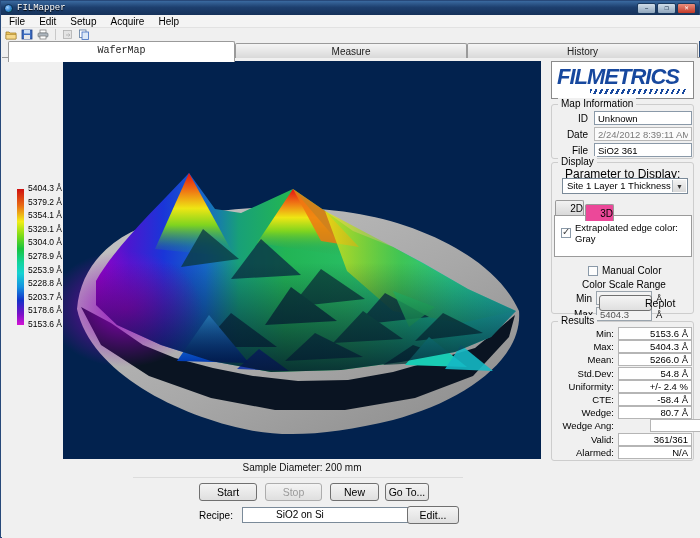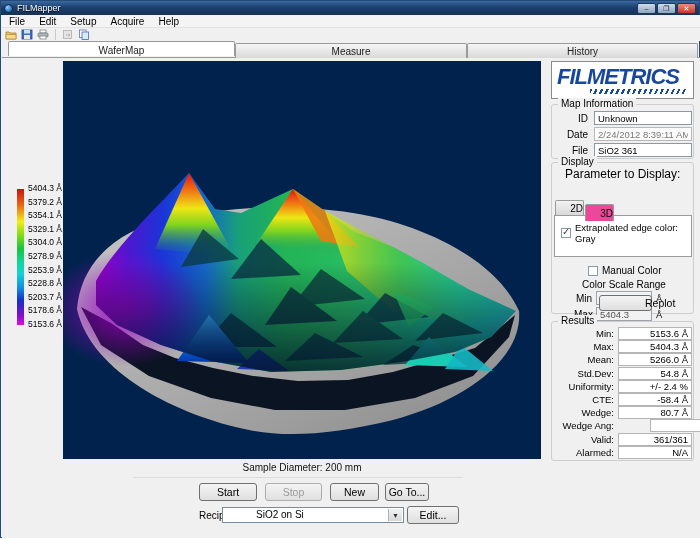--- a/index.html
+++ b/index.html
@@ -4,21 +4,21 @@
 <style>
   * { margin:0; padding:0; box-sizing:border-box; }
   html,body { width:700px; height:538px; }
   body { font-family:"Liberation Sans", sans-serif; font-size:11px; color:#000; background:#f0f0f0; position:relative; overflow:hidden; }
 
   .window { position:absolute; inset:0; border:1px solid #27497a; background:#f0f0f0; }
 
   
   .titlebar { position:absolute; left:0; top:0; width:100%; height:14px;
     background:linear-gradient(to bottom,#3a6aa0 0%,#1d3f6e 45%,#16325a 100%);
-    display:flex; align-items:center; padding:0 3px; }
+    display:flex; align-items:center; padding:0 3px;font-family:Liberation Mono, monospace; }
   .titlebar .title { color:#fff; font-size:9px; margin-left:4px; text-shadow:0 1px 1px #000; }
   .app-icon { width:9px; height:9px; border-radius:50%;
     background:radial-gradient(circle at 35% 35%, #9fd0ff, #2f7fd0 55%, #1a9c46 100%); border:1px solid #0c2c50; }
   .win-controls { margin-left:auto; display:flex; gap:1px; }
   .win-btn { width:19px; height:11px; border:1px solid #1b3a5f; border-radius:2px;
     background:linear-gradient(#cfdce8,#8fa6bd); color:#10263f; font-size:7px; line-height:9px; text-align:center; }
   .win-btn.close { background:linear-gradient(#e98d7c,#c23a28); color:#fff; }
 
   
   .menubar { position:absolute; left:1px; top:14px; width:698px; height:13px; background:#f4f4f4;
@@ -29,21 +29,21 @@
   .toolbar { position:absolute; left:1px; top:27px; width:698px; height:13px; background:#f0f0f0;
     display:flex; align-items:center; gap:4px; padding-left:3px; }
   .tb-icon { width:12px; height:11px; display:inline-block; }
   .tb-sep { width:1px; height:11px; background:#c9c9c9; margin:0 2px; }
 
   
   .tabstrip { position:absolute; left:1px; top:40px; width:698px; height:17px; }
   .tab { position:absolute; top:2px; height:15px; text-align:center; font-size:10px; line-height:15px;
     background:linear-gradient(#f5f5f5,#d9d9d9); border:1px solid #9a9a9a; border-bottom:none;
     border-radius:2px 2px 0 0; color:#222; }
-  .tab.active { top:0; height:15px; line-height:17px; background:#fff; z-index:2; }
+  .tab.active { top:0; height:21px; line-height:17px; background:#fff; z-index:2;font-family:Liberation Mono, monospace; }
   .tabstrip .edge { position:absolute; left:0; right:0; bottom:0; height:1px; background:#9a9a9a; }
 
   .content { position:absolute; left:1px; top:57px; width:698px; height:480px; background:#f0f0f0; }
 
   
   .legend { position:absolute; left:15px; top:124px; }
   .legend-bar { position:absolute; left:0; top:7px; width:7px; height:136px;
     background:linear-gradient(to bottom,#cf1010 0%,#e86a14 12%,#f2ee18 24%,#7fdc16 34%,#18c33e 44%,#12d49c 54%,#16d2d2 62%,#1493e0 72%,#1430c8 82%,#7a10c8 92%,#d414d4 100%); }
   .legend-labels { margin-left:11px; }
   .legend-row { height:13.6px; font-size:8.5px; line-height:13.6px; white-space:nowrap; color:#000; }
@@ -270,21 +270,21 @@
     </div>
     <div class="plot-caption">Sample Diameter: 200 mm</div>
     <div class="bottom-divider"></div>
 
     <div class="btn" style="left:197px; top:425px; width:58px;">Start</div>
     <div class="btn disabled" style="left:263px; top:425px; width:57px;">Stop</div>
     <div class="btn" style="left:328px; top:425px; width:49px;">New</div>
     <div class="btn" style="left:383px; top:425px; width:44px;">Go To...</div>
 
     <span class="recipe-label" style="left:197px; top:452px; position:absolute;">Recipe:</span>
-    <div class="combo" style="left:220px; top:449px; width:182px;padding-left:33px;">
+    <div class="combo" style="left:240px; top:449px; width:182px;padding-left:33px;">
       <span>SiO2 on Si</span>
       <span class="arrow-box">▼</span>
     </div>
     <div class="btn" style="left:405px; top:448px; width:52px;">Edit...</div>
 
     <div class="logo-box">
       <div class="logo-text">FILMETRICS</div>
       <div class="logo-hatch"></div>
     </div>
 
@@ -300,20 +300,24 @@
       </div>
       <div class="field-row" style="left:4px; top:38px;">
         <span class="field-label" style="width:32px;">File</span>
         <input class="tbox" style="width: 98px; margin-left: 6px;" value="SiO2 361">
       </div>
     </div>
 
     <div class="groupbox" style="left:549px; top:104px; width:143px; height:152px;">
       <span class="gb-title">Display</span>
       <span class="param-label" style="left:13px; top:4px;">Parameter to Display:</span>
+      <div class="combo" style="left:10px; top:15px; width:126px;">
+        <span style="font-size:9.5px;">Site 1 Layer 1 Thickness</span>
+        <span class="arrow-box">▼</span>
+      </div>
 
       <div class="mini-tab" style="left:3px; top:37px;">2D</div>
       <div class="mini-tab active" style="left:33px; top:35px;">3D</div>
       <div class="tab-panel" style="left:2px; top:52px; width:138px; height:42px;">
         <div class="check-row" style="margin:6px 0 0 6px;">
           <span class="checkbox checked"></span>
           <span>Extrapolated edge color: Gray</span>
         </div>
       </div>
 

